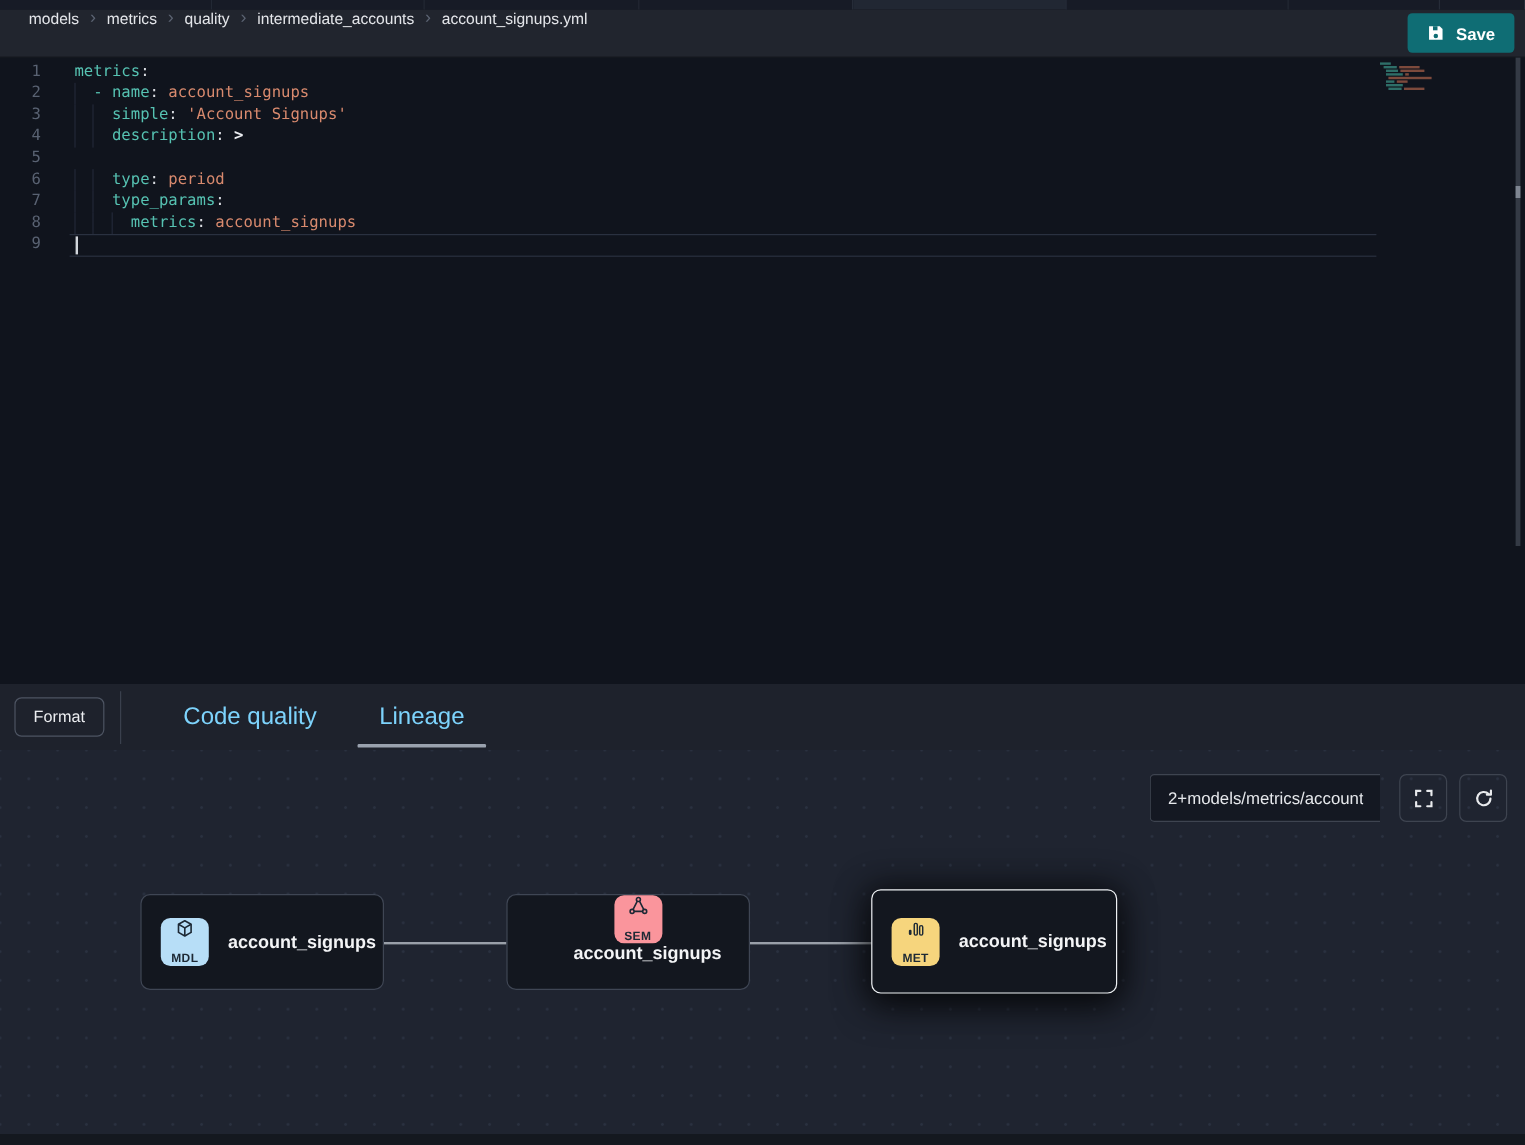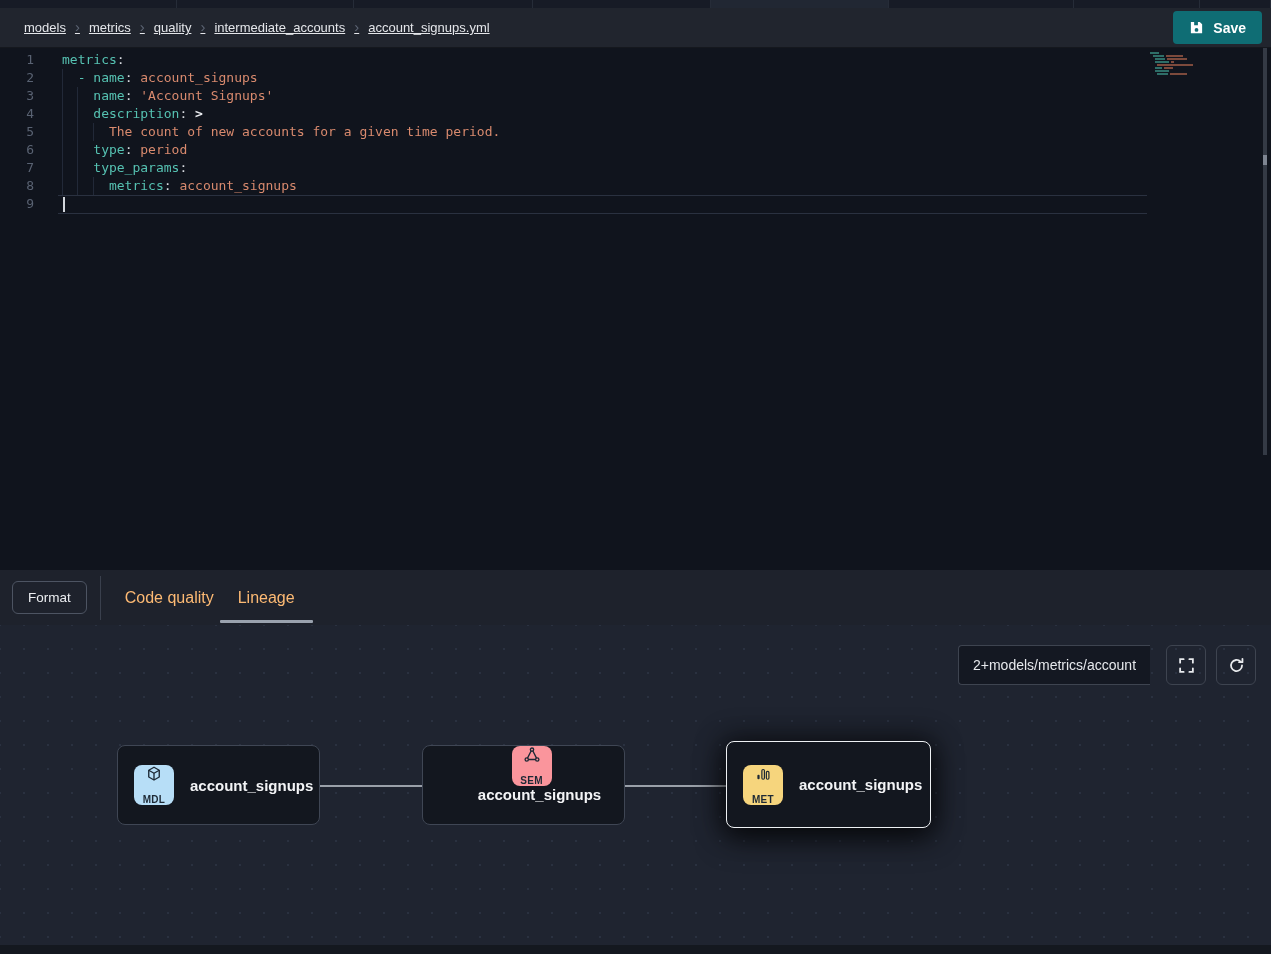--- a/index.html
+++ b/index.html
@@ -11,24 +11,23 @@
     color:#e4e6ea;
   }
 
   
   .tabstubs { display:flex; height:8px; background:#10141c; }
   .stub { height:8px; background:#171b26; border-right:1px solid #262c38; }
   .stub.active { background:#212733; }
 
   
   .topbar {
-    height:40px; background:#21252e; display:flex; align-items:center;
+    height:40px; background:#21252e; display:flex; align-items:flex-start;
     padding:0 25px 0 24px; position:relative;
     border-bottom:1px solid rgba(0,0,0,.35);
-    text-decoration:underline;
   }
   .breadcrumb { display:flex; align-items:center; gap:9px; font-size:13px; color:#e4e6ea; }
   .bc-item { cursor:pointer; }
   .bc-sep { color:#5c6473; font-size:15px; line-height:1; transform:translateY(-1px); }
   .save-btn {
     position:absolute; right:9px; top:3px; height:33px;
     display:flex; align-items:center; gap:9px;
     background:#0f6d74; color:#fff; border:none; border-radius:4px;
     padding:0 16px; font-size:14px; font-weight:600; font-family:inherit; cursor:pointer;
   }
@@ -68,21 +67,21 @@
   
   .panel { height:384px; background:#1e222c; }
   .panel-tabs { height:55px; display:flex; align-items:center; }
   .format-btn {
     margin-left:12px; height:33px; padding:0 15px; background:transparent;
     border:1px solid #4d5462; border-radius:6px; color:#eceef1;
     font-size:13.5px; font-family:inherit; cursor:pointer;
   }
   .vdiv { width:1px; height:44px; background:#3a404d; margin-left:13px; }
   .tab {
-    margin-left:24px; font-size:16px; color:#fdba74; position:relative;
+    margin-left:52px; font-size:20px; color:#7dd3fc; position:relative;
     height:55px; display:flex; align-items:center; cursor:pointer;
   }
   .tab.active::after {
     content:""; position:absolute; left:-18px; right:-18px; bottom:2px;
     height:3px; background:#9aa2ae; border-radius:1px;
   }
 
   
   .canvas {
     position:relative; height:320px; background-color:#1f2430;
@@ -169,23 +168,23 @@
         </svg>
       </span>
       <span>Save</span>
     </button>
   </header>
 
   <div class="editor">
     <div class="code-area" id="codelines">
         <div class="code-line"><span class="ln">1</span><span class="line-content"><span class="tk-key">metrics</span><span class="tk-punct">:</span></span></div>
         <div class="code-line"><span class="ln">2</span><span class="line-content"><span class="guide" style="left: 0px;"></span><span class="tk-key">  - name</span><span class="tk-punct">:</span><span class="tk-val"> account_signups</span></span></div>
-        <div class="code-line"><span class="ln">3</span><span class="line-content"><span class="guide" style="left: 0px;"></span><span class="guide" style="left: 15px;"></span><span class="tk-key">    name</span><span class="tk-punct">:</span><span class="tk-val"> 'Account Signups'</span></span></div>
+        <div class="code-line"><span class="ln">3</span><span class="line-content"><span class="guide" style="left: 0px;"></span><span class="guide" style="left: 15px;"></span><span class="tk-key">    simple</span><span class="tk-punct">:</span><span class="tk-val"> 'Account Signups'</span></span></div>
         <div class="code-line"><span class="ln">4</span><span class="line-content"><span class="guide" style="left: 0px;"></span><span class="guide" style="left: 15px;"></span><span class="tk-key">    description</span><span class="tk-punct">:</span><span class="tk-bold"> &gt;</span></span></div>
-        <div class="code-line"><span class="ln">5</span><span class="line-content"><span class="guide" style="left: 0px;"></span><span class="guide" style="left: 15px;"></span><span class="guide" style="left: 31px;"></span><span class="tk-val">      The count of new accounts for a given time period.</span></span></div>
+        <div class="code-line"><span class="ln">5</span></div>
         <div class="code-line"><span class="ln">6</span><span class="line-content"><span class="guide" style="left: 0px;"></span><span class="guide" style="left: 15px;"></span><span class="tk-key">    type</span><span class="tk-punct">:</span><span class="tk-val"> period</span></span></div>
         <div class="code-line"><span class="ln">7</span><span class="line-content"><span class="guide" style="left: 0px;"></span><span class="guide" style="left: 15px;"></span><span class="tk-key">    type_params</span><span class="tk-punct">:</span></span></div>
         <div class="code-line"><span class="ln">8</span><span class="line-content"><span class="guide" style="left: 0px;"></span><span class="guide" style="left: 15px;"></span><span class="guide" style="left: 31px;"></span><span class="tk-key">      metrics</span><span class="tk-punct">:</span><span class="tk-val"> account_signups</span></span></div>
         <div class="code-line current"><span class="ln">9</span><span class="line-content"><span class="cursor"></span></span></div>
       </div>
     <div class="minimap" id="minimap">
         <div class="mm-row" style="margin-left: 0px;">
           <span class="mm-seg mm-k" style="width: 9px;"></span>
         </div>
         <div class="mm-row" style="margin-left: 3px;">

